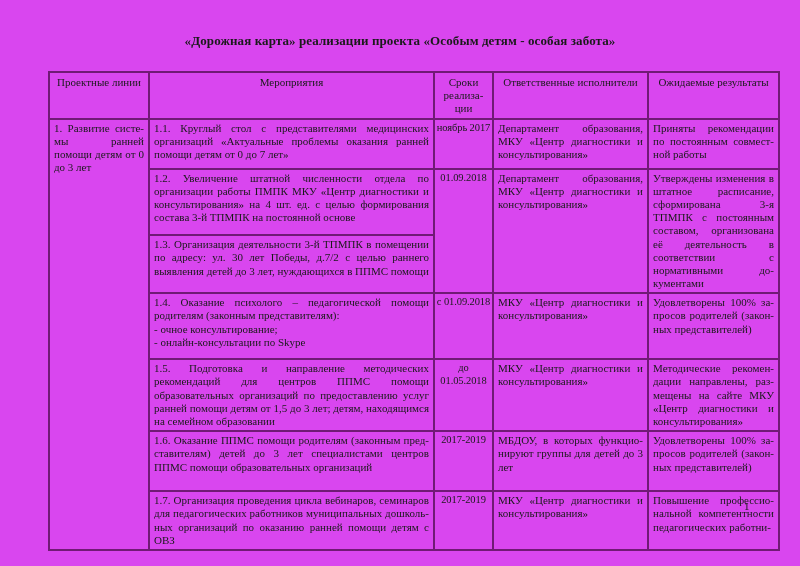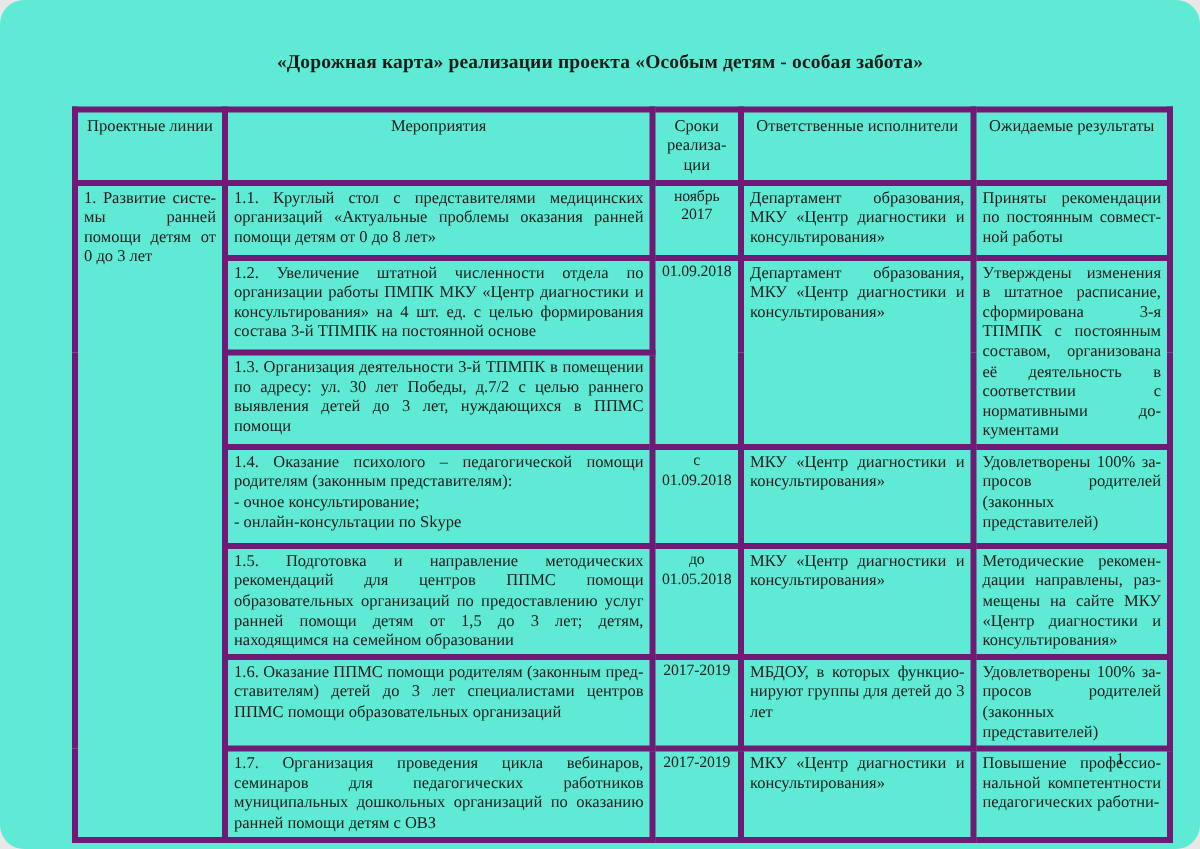--- a/index.html
+++ b/index.html
@@ -1,25 +1,24 @@
 <!DOCTYPE html>
 <html lang="ru"><head>
 <meta charset="utf-8">
 <style>
   html, body { margin: 0; padding: 0; background: #e8e8e8; }
   .page {
     position: relative;
     width: 800px;
     height: 566px;
     margin: 0 auto;
-    background: #5eead4;
+    background: #d946ef;
     overflow: hidden;
     font-family: "Liberation Serif", "DejaVu Serif", serif;
     color: #1a1a1a;
-    border-radius: 16px;
   }
   .doc-title {
     position: absolute;
     top: 33px;
     left: 0;
     right: 0;
     text-align: center;
     font-weight: bold;
     font-size: 13px;
     letter-spacing: 0.1px;
@@ -27,21 +26,21 @@
   table.roadmap {
     position: absolute;
     left: 48px;
     top: 71px;
     width: 730px;
     border-collapse: collapse;
     table-layout: fixed;
     border: 2px solid #1f1f1f;
   }
   .roadmap th, .roadmap td {
-    border: 4px solid #701a75;
+    border: 2px solid #701a75;
     vertical-align: top;
     padding: 2px 4px;
     font-size: 11px;
     line-height: 1.2;
     overflow: hidden;
     hyphens: manual;
   }
   .roadmap th {
     font-weight: normal;
     text-align: center;
@@ -86,21 +85,21 @@
       <tr class="r-head">
         <th>Проектные линии</th>
         <th>Мероприятия</th>
         <th class="c-term">Сроки реализа­ции</th>
         <th>Ответственные исполнители</th>
         <th>Ожидаемые результаты</th>
       </tr>
 
       <tr class="r-1">
         <td class="c-project" rowspan="7">1. Развитие систе­мы ранней помощи детям от 0 до 3 лет</td>
-        <td class="c-activity">1.1. Круглый стол с представителями медицинских органи­заций «Актуальные проблемы оказания ранней помощи де­тям от 0 до 8 лет»</td>
+        <td class="c-activity">1.1. Круглый стол с представителями медицинских органи­заций «Актуальные проблемы оказания ранней помощи де­тям от 0 до 7 лет»</td>
         <td class="c-term">ноябрь 2017</td>
         <td class="c-resp">Департамент образования, МКУ «Центр диагностики и консультирования»</td>
         <td class="c-result">Приняты рекомендации по постоянным совмест­ной работы</td>
       </tr>
 
       <tr class="r-2">
         <td class="c-activity">1.2. Увеличение штатной численности отдела по организа­ции работы ПМПК МКУ «Центр диагностики и консульти­рования» на 4 шт. ед. с целью формирования состава 3-й ТПМПК на постоянной основе</td>
         <td class="c-term" rowspan="2">01.09.2018</td>
         <td class="c-resp" rowspan="2">Департамент образования, МКУ «Центр диагностики и консультирования»</td>
         <td class="c-result" rowspan="2">Утверждены изменения в штатное расписание, сформирована 3-я ТПМПК с постоянным составом, организована её деятельность в соответст­вии с нормативными до­кументами</td>

